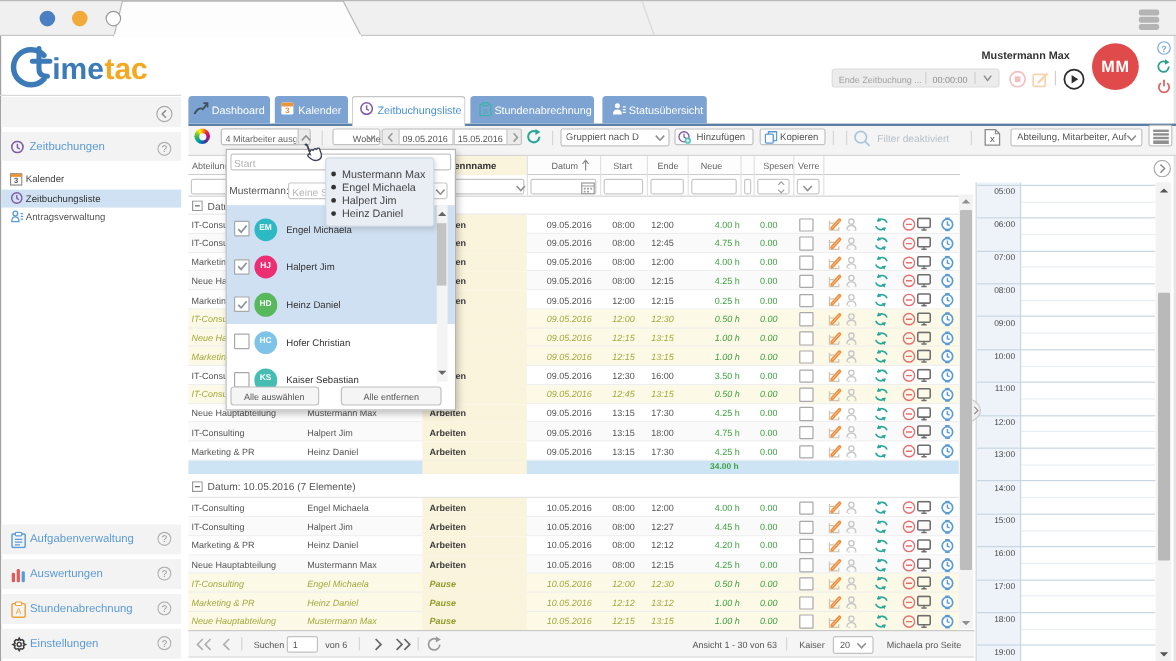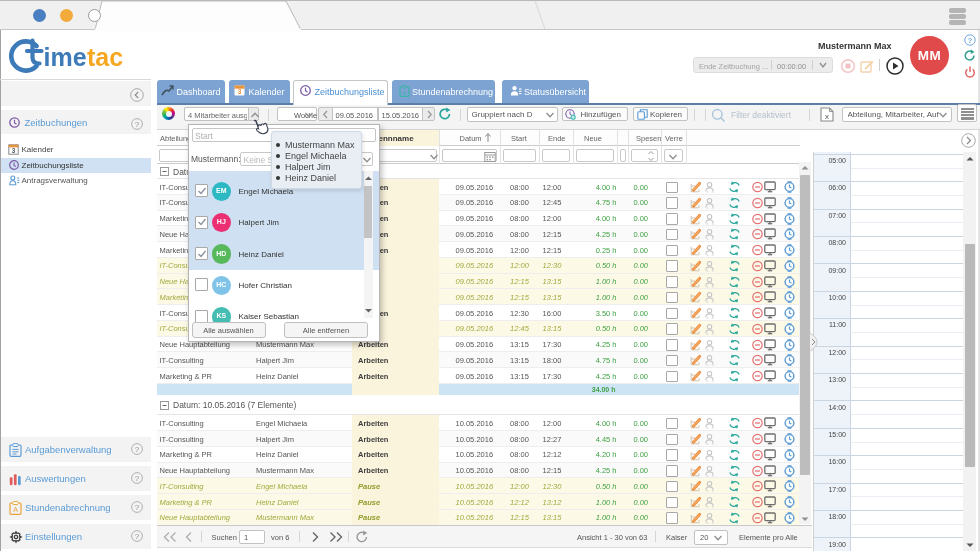--- a/index.html
+++ b/index.html
@@ -1244,21 +1244,21 @@
     <path d="M8.2,0.4 L12.4,3 L8.2,5.4 Z" fill="#9a9a9a"></path>
   </svg>
 <div class="tx" style="left:577px;top:532.5px;font-size:7.5px;color:#555">Ansicht 1 - 30 von 63</div>
 <div class="ab" style="left:655px;top:531px;width:1px;height:11px;background:#d5d5d5"></div>
 <div class="tx" style="left:666px;top:532.5px;font-size:7.5px;color:#555">Kaiser</div>
 <div class="ab" style="left:693.5px;top:529.5px;width:34.5px;height:15px;background:#fff;border:1px solid #c2c2c2;border-radius:2px;box-sizing:border-box;"></div>
 <div class="tx" style="left:700px;top:532.5px;font-size:7.5px;color:#555">20</div>
 <svg class="ab" style="left:713px;top:534px;" width="10" height="8" viewBox="0 0 10 8">
     <path d="M1.5,2 L5,5.8 L8.5,2" fill="none" stroke="#8f8f8f" stroke-width="1.3"></path>
   </svg>
-<div class="tx" style="left:739px;top:532.5px;font-size:7.5px;color:#555">Elemente pro Alle</div>
+<div class="tx" style="left:739px;top:532.5px;font-size:7.5px;color:#555">Michaela pro Seite</div>
 <svg class="ab" style="left:961px;top:133px;" width="15" height="15" viewBox="0 0 15 15">
     <circle cx="7.5" cy="7.5" r="6.8" fill="none" stroke="#a8a8a8" stroke-width="1"></circle>
     <path d="M6,4 L9.5,7.5 L6,11" fill="none" stroke="#8a8a8a" stroke-width="1.2"></path>
   </svg>
 <div class="ab" style="left:813px;top:152px;width:150px;height:399px;background:#fff;border-left:1px solid #d0d0d0;box-sizing:border-box"></div>
 <div class="ab" style="left:814px;top:152px;width:36px;height:399px;background:#edf3f9"></div>
 <div class="ab" style="left:814px;top:152px;width:149px;height:399px;overflow:hidden">
 <div class="ab" style="left:0px;top:1.8px;width:149px;height:1px;background:#c9d6e2"></div>
 <div class="ab" style="left:36px;top:15.5px;width:113px;height:1px;background:#e9eef4"></div>
 <div class="tx" style="left:32px;top:5.0px;font-size:7px;color:#444;transform:translateX(-100%)">05:00</div>

